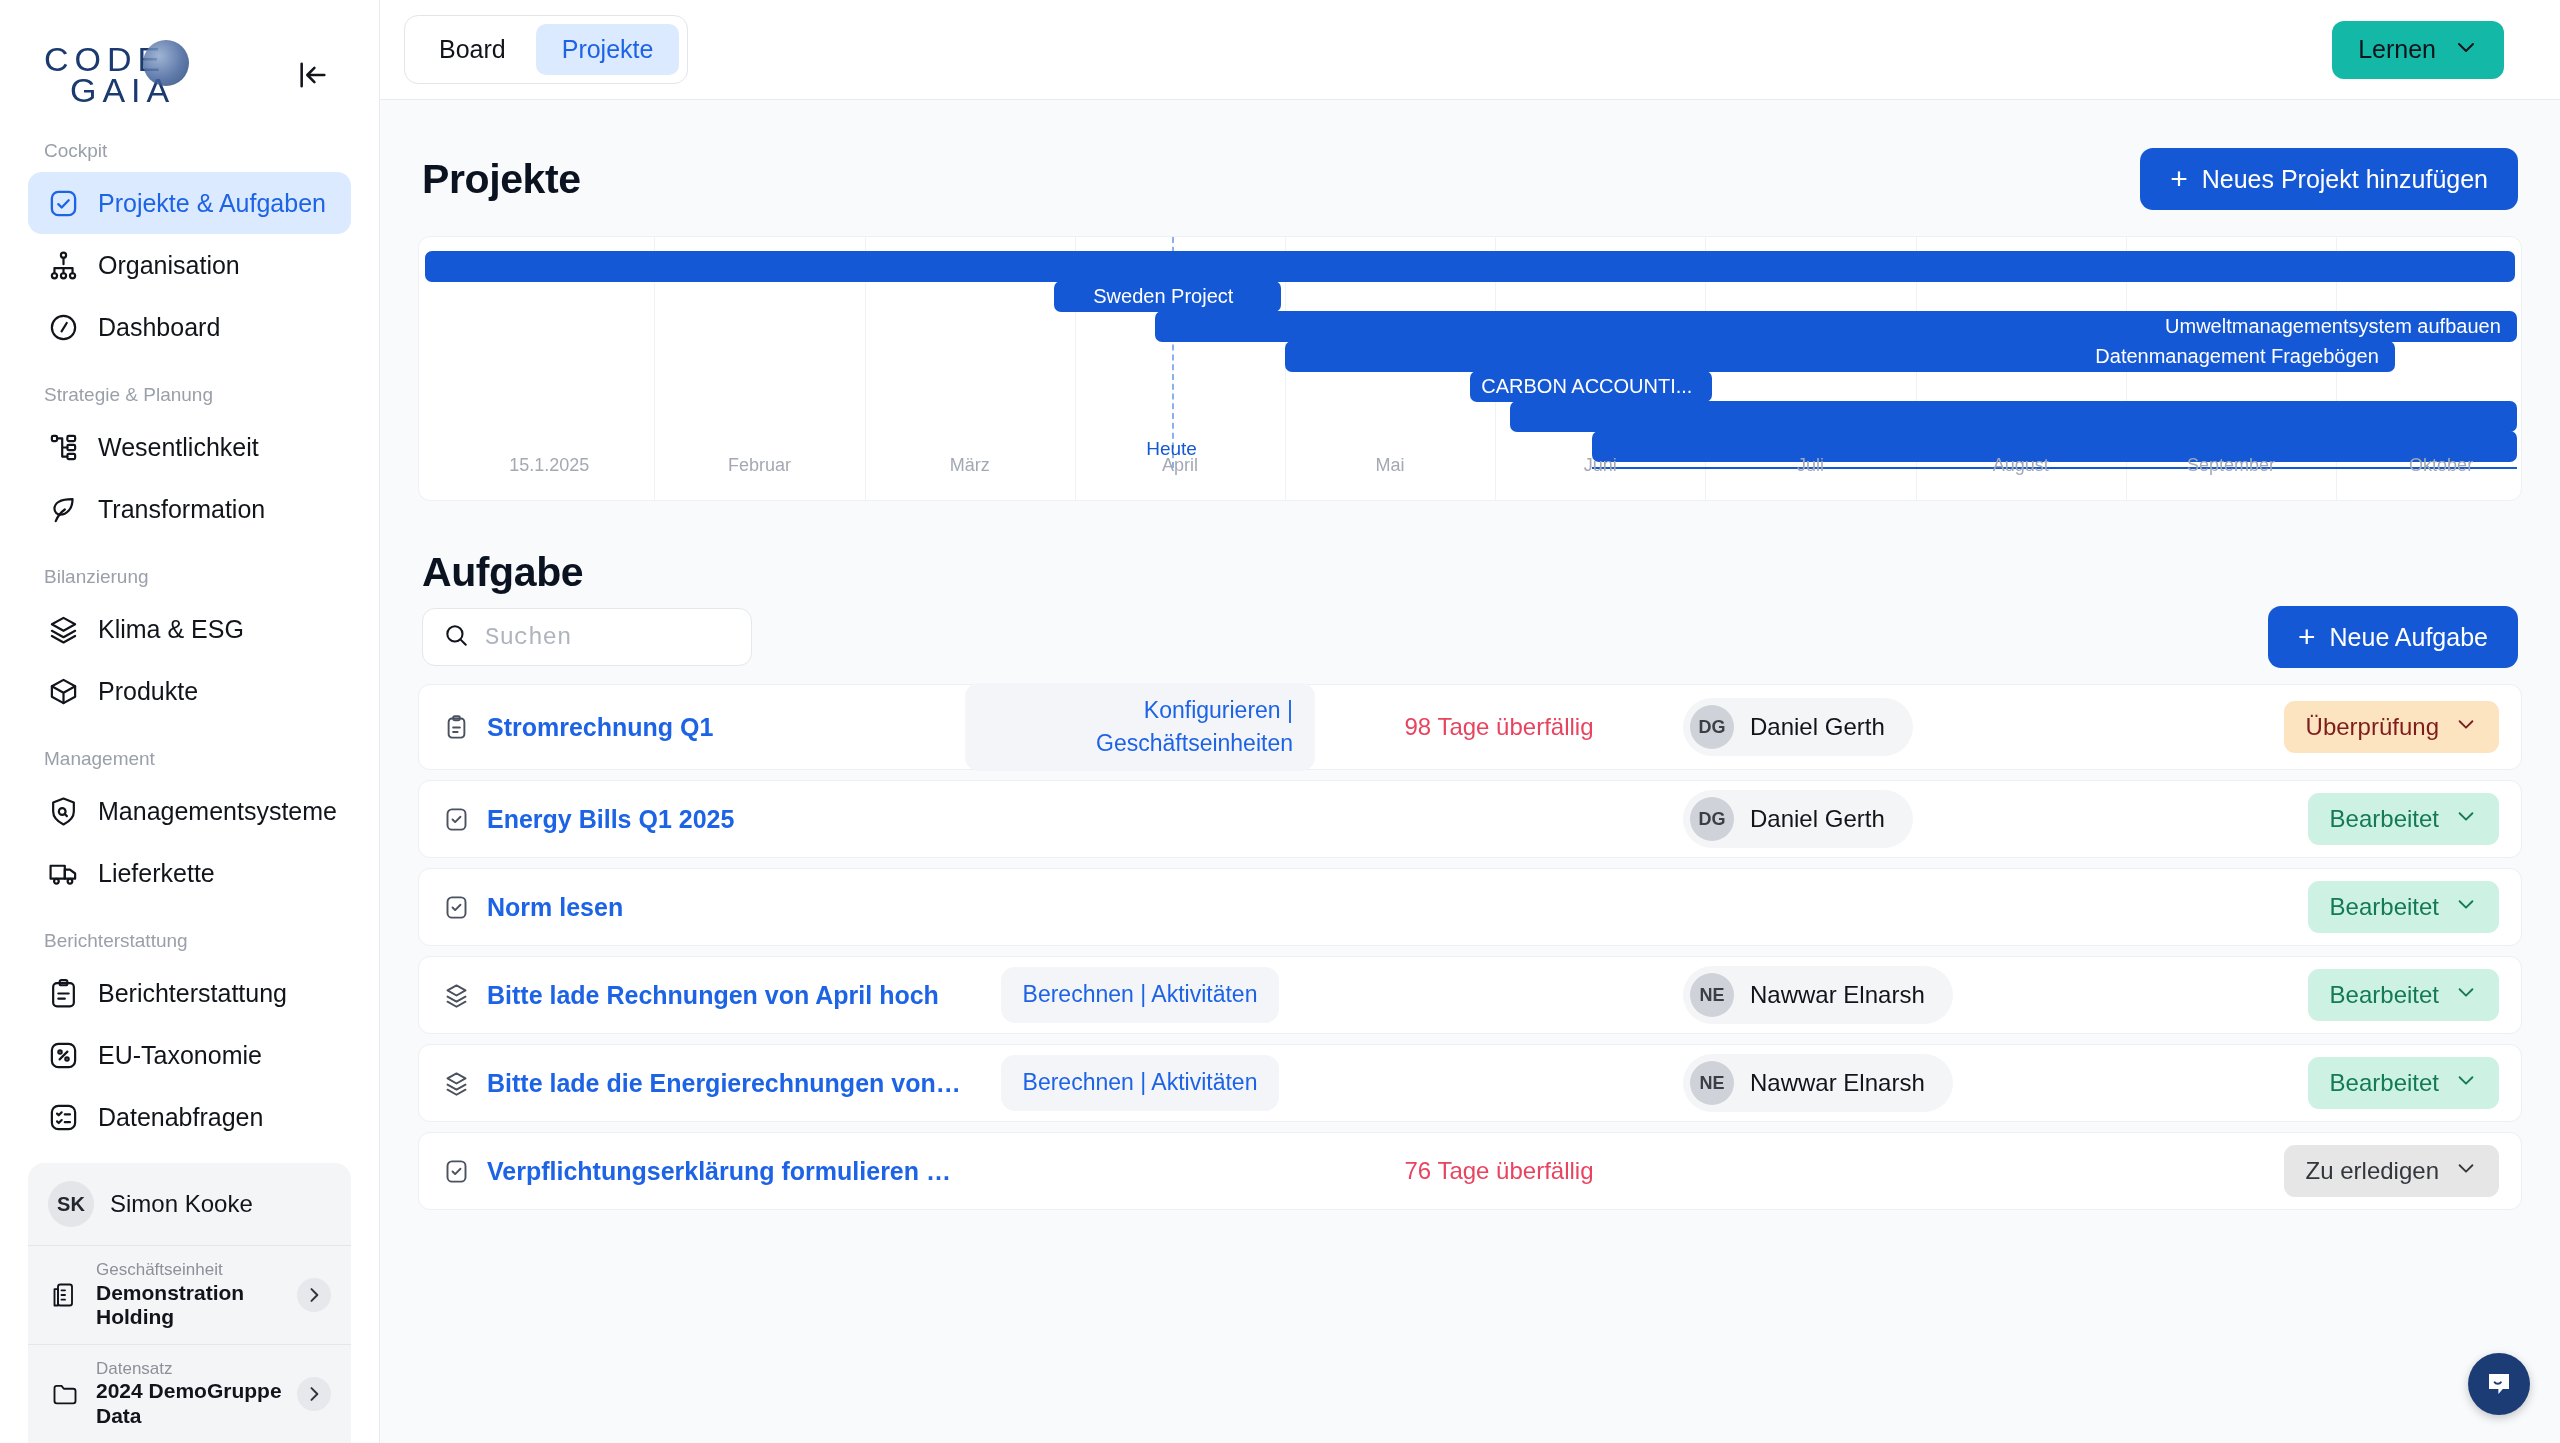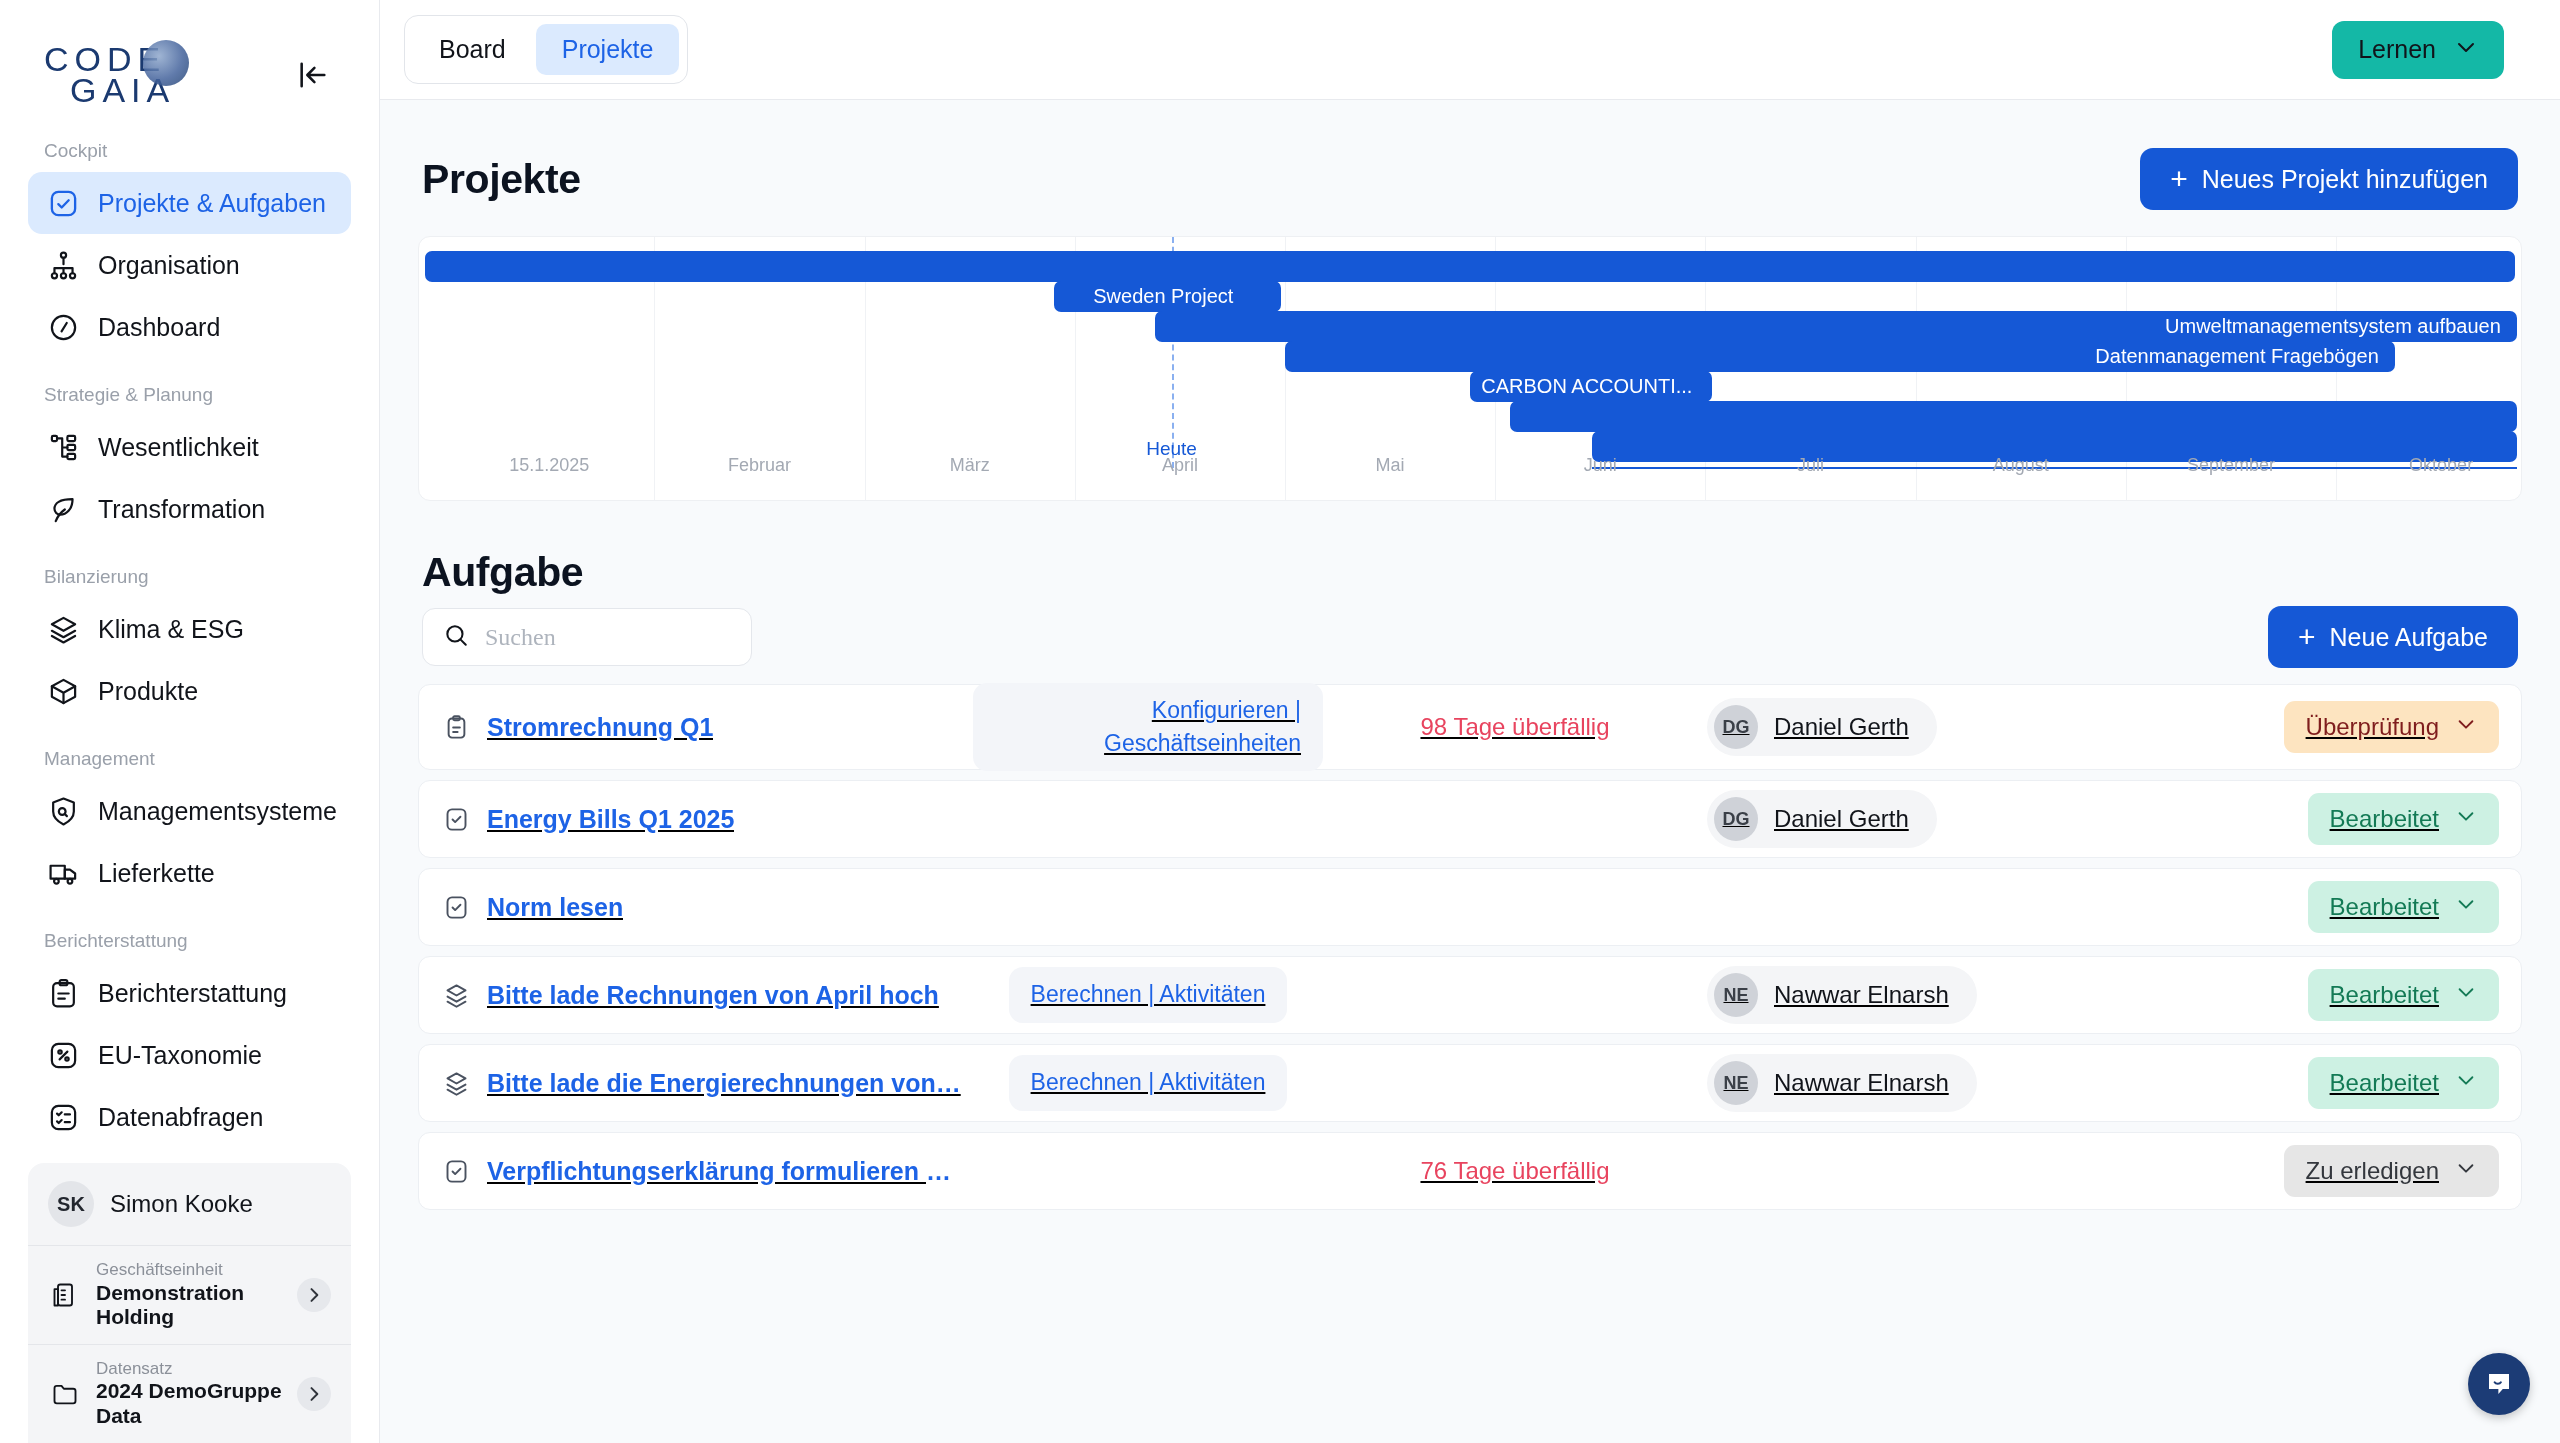--- a/index.html
+++ b/index.html
@@ -130,28 +130,28 @@
 
   
   .task-toolbar { display:flex; align-items:center; justify-content:space-between; padding: 6px 4px 16px 4px; }
   .search-box {
     display:flex; align-items:center; gap: 16px;
     width: 330px; height: 58px; background:#fff; border: 1px solid #e4e7ec;
     border-radius: 13px; padding: 0 20px;
   }
   .search-box input {
     border: none; outline: none; font-size: 24px; color: #c2410c; width: 100%;
-    font-family: Liberation Serif, serif; background: transparent;
+    font-family: Liberation Mono, monospace; background: transparent;
   }
   .search-box input::placeholder { color: #aeb4bd; }
 
   .task-list { display:flex; flex-direction: column; gap: 10px; }
   .task-row {
     display:flex; align-items:center; background:#fff; border:1px solid #eceff3;
-    border-radius: 12px; height: 78px; padding: 0 22px; gap: 12px; text-decoration: underline;
+    border-radius: 12px; height: 78px; padding: 0 22px; gap: 4px;
   }
   .tr-title { display:flex; align-items:center; gap: 16px; width: 520px; flex: 0 0 520px; min-width:0; }
   .tr-title .tic { width: 30px; flex: 0 0 30px; display:flex; align-items:center; justify-content:center; }
   .tr-title .tlabel {
     font-size: 25px; font-weight: 700; color: #1d63e6; cursor: pointer;
     white-space: nowrap; overflow: hidden; text-overflow: ellipsis;
   }
   .tr-chip-wrap { width: 350px; flex: 0 0 350px; display:flex; justify-content:center; }
   .tr-chip {
     background: #f3f5f9; color: #1d63e6; font-size: 23px; border-radius: 14px;

